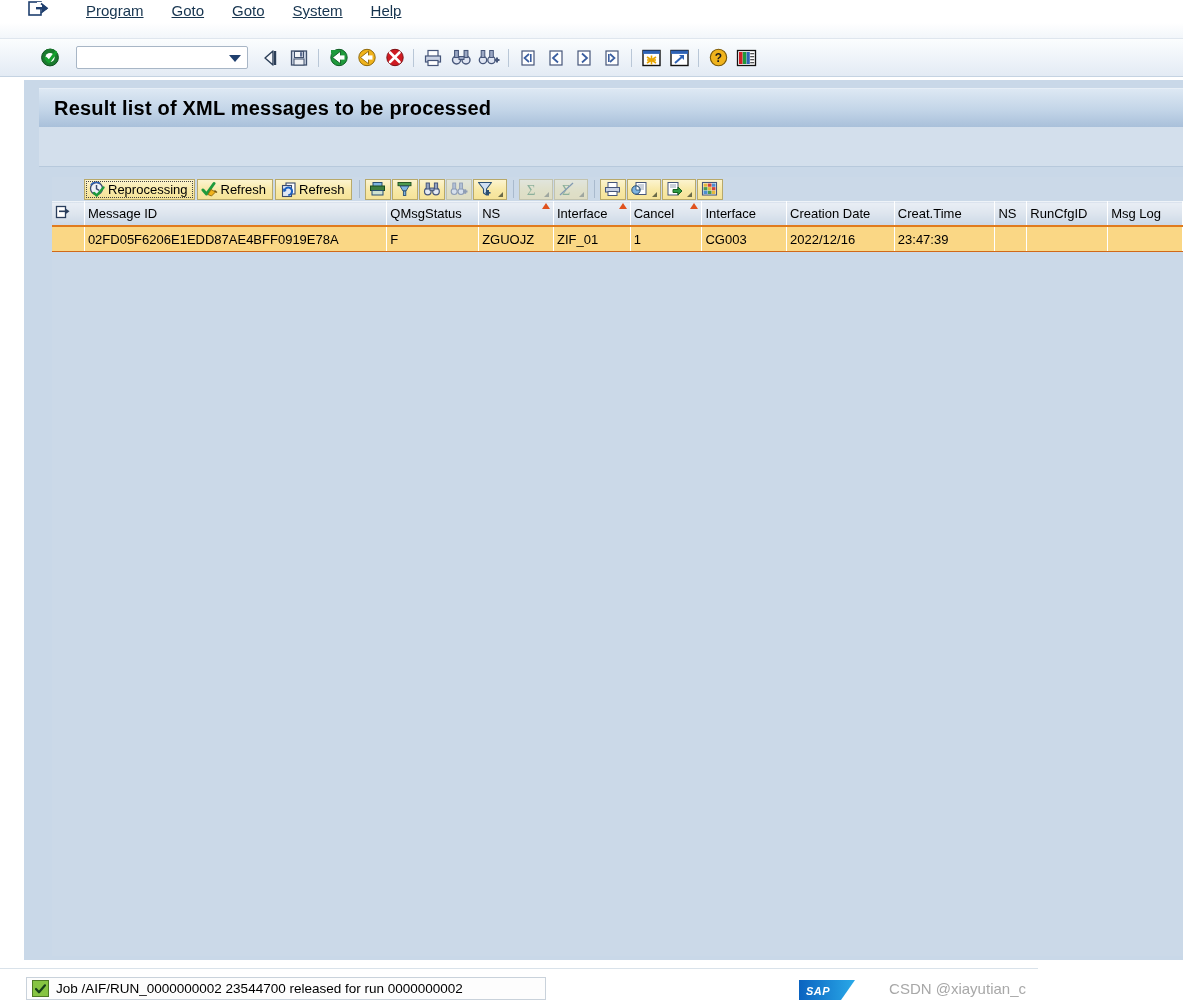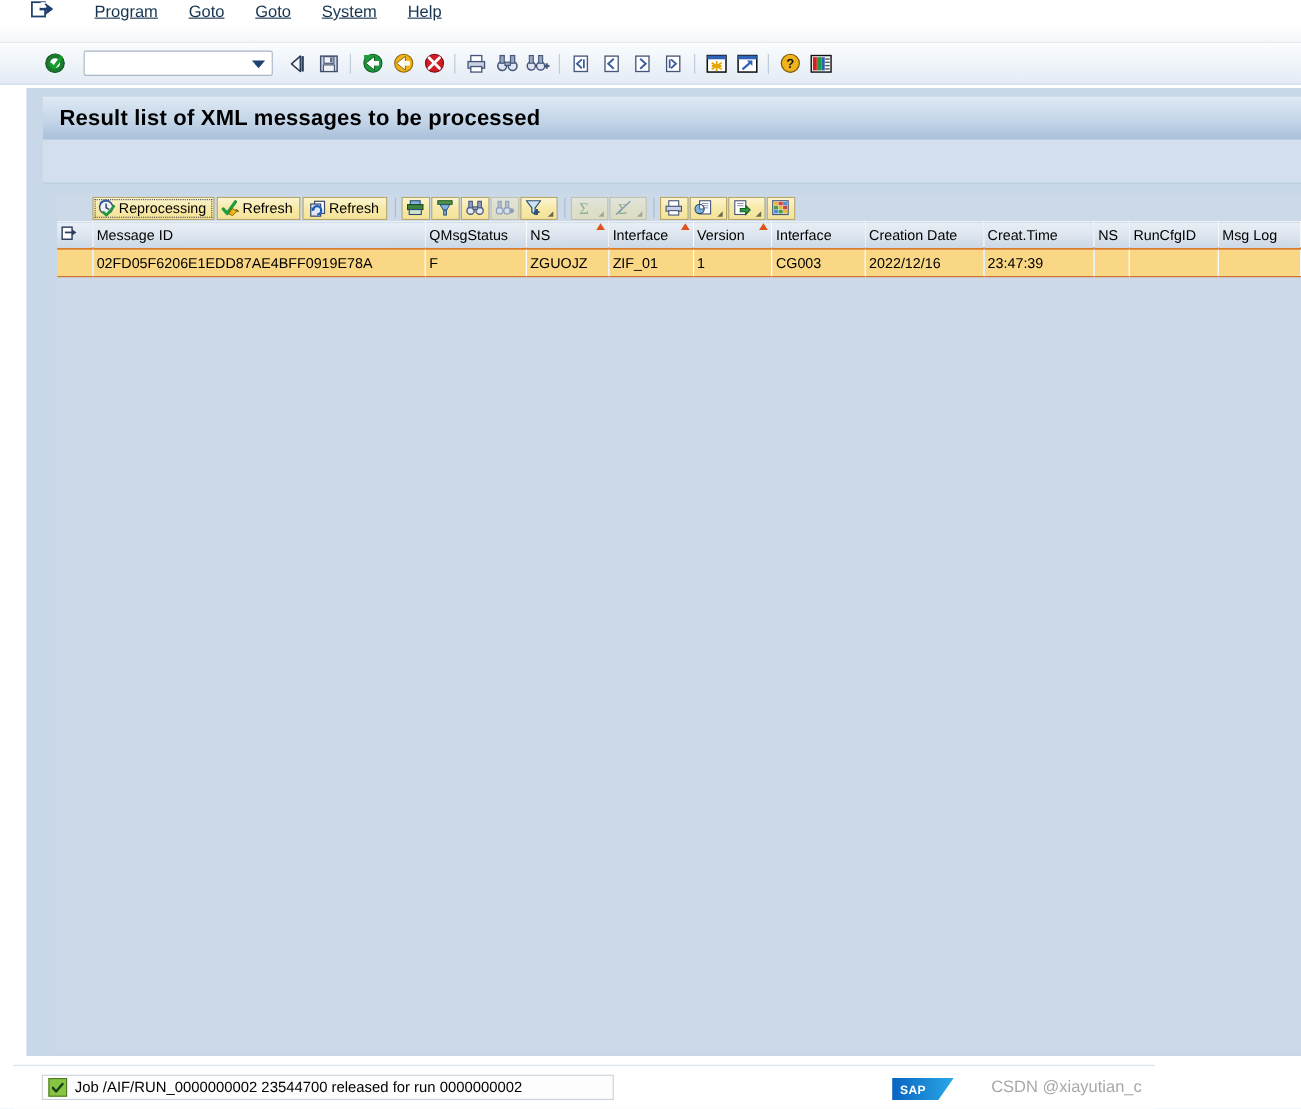--- a/index.html
+++ b/index.html
@@ -237,21 +237,21 @@
   td.rowsel {
     background: #c0c6cc;
     border-bottom: 1px solid #d0691a;
     border-right: 1px solid #ffffff;
   }
   td.cell-msgid { border-right: 1px solid #d7a955; }
 
   
   .statusbar {
     position: absolute;
-    left: 12px; top: 968px;
+    left: 0; top: 968px;
     width: 1038px; height: 40px;
     background: #ffffff;
     border-top: 1px solid #d9e2ea;
     box-sizing: border-box;
   }
   .status-msg {
     position: absolute;
     left: 26px; top: 8px;
     height: 23px;
     min-width: 520px;
@@ -267,21 +267,21 @@
     background: #86c442;
     border: 1px solid #4e7a25;
     margin-right: 7px;
     display: inline-flex;
     align-items: center; justify-content: center;
     flex: 0 0 auto;
   }
   .sap-logo {
     position: absolute;
     right: 183px; top: 11px;
-    width: 56px; height: 20px;
+    width: 56px; height: 20px; font-style: italic;
   }
   .watermark {
     position: absolute;
     right: 12px; top: 11px;
     font-size: 15px;
     color: #a8a8a8;
     font-family: "Liberation Sans", sans-serif;
     margin-left: 12px;
   }
 </style>
@@ -652,21 +652,21 @@
           </th>
           <th style="width:68px">
             <span>NS</span>
             <span class="sortmark"></span>
           </th>
           <th style="width:70px">
             <span>Interface</span>
             <span class="sortmark"></span>
           </th>
           <th style="width:65px">
-            <span>Version</span>
+            <span>Cancel</span>
             <span class="sortmark"></span>
           </th>
           <th style="width:78px">
             <span>Interface</span>
           </th>
           <th style="width:101px">
             <span>Creation Date</span>
           </th>
           <th style="width:94px">
             <span>Creat.Time</span>

